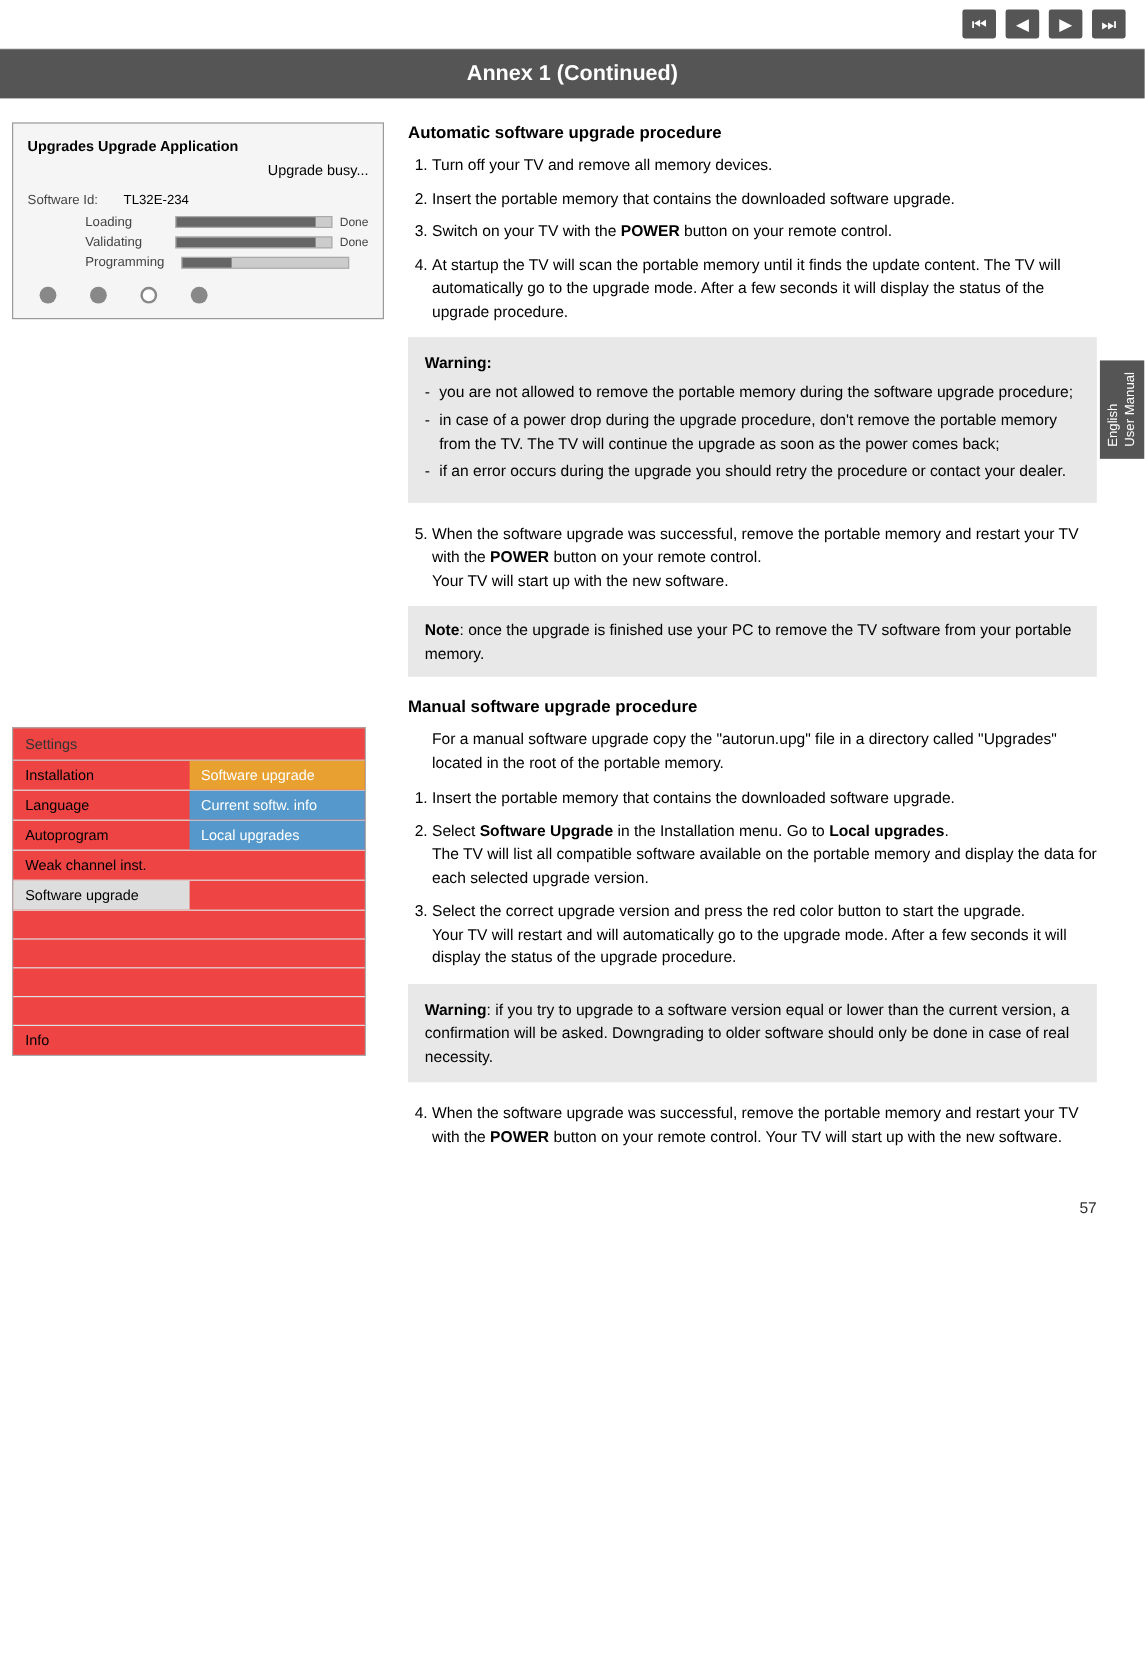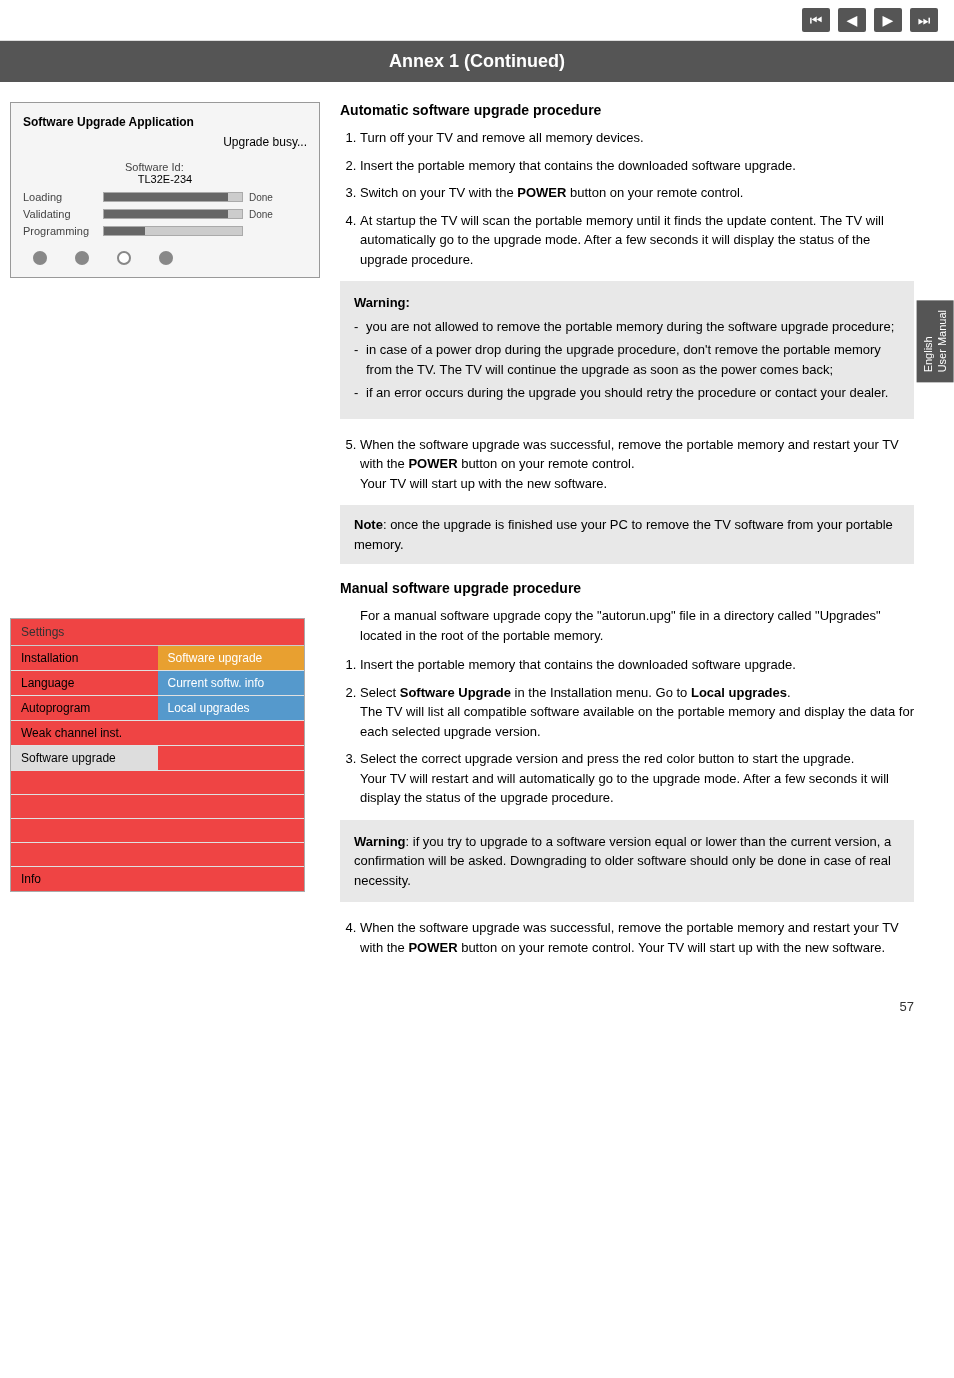--- a/index.html
+++ b/index.html
@@ -85,39 +85,39 @@
     .upgrade-busy {
       font-size: 12px;
       margin-bottom: 12px;
       text-align: right;
     }
     .software-id-row {
       display: flex;
       align-items: center;
       margin-bottom: 6px;
       font-size: 12px;
-      flex-direction: column;
     }
     .software-id-label {
       width: 80px;
       font-size: 11px;
       color: #444;
     }
     .software-id-value {
       font-size: 11px;
     }
     .progress-row {
       display: flex;
       align-items: center;
       margin-bottom: 5px;
     }
     .progress-label {
       width: 80px;
       font-size: 11px;
       color: #444;
+      margin-left: 48px;
     }
     .progress-bar-container {
       width: 140px;
       height: 10px;
       background: #ccc;
       border: 1px solid #aaa;
       position: relative;
       margin-right: 6px;
     }
     .progress-bar-fill {
@@ -295,21 +295,21 @@
 <div class="sidebar-tab">
   <span>English</span><br>
   <span>User Manual</span>
 </div>
 
 <div class="main-layout">
 
   <div class="left-panel">
 
     <div class="upgrade-app-box">
-      <div class="upgrade-app-title">Software Upgrade Application</div>
+      <div class="upgrade-app-title">Upgrades Upgrade Application</div>
       <div class="upgrade-busy">Upgrade busy...</div>
 
       <div class="software-id-row">
         <span class="software-id-label">Software Id:</span>
         <span class="software-id-value">TL32E-234</span>
       </div>
 
       <div class="progress-row">
         <span class="progress-label">Loading</span>
         <div class="progress-bar-container">

